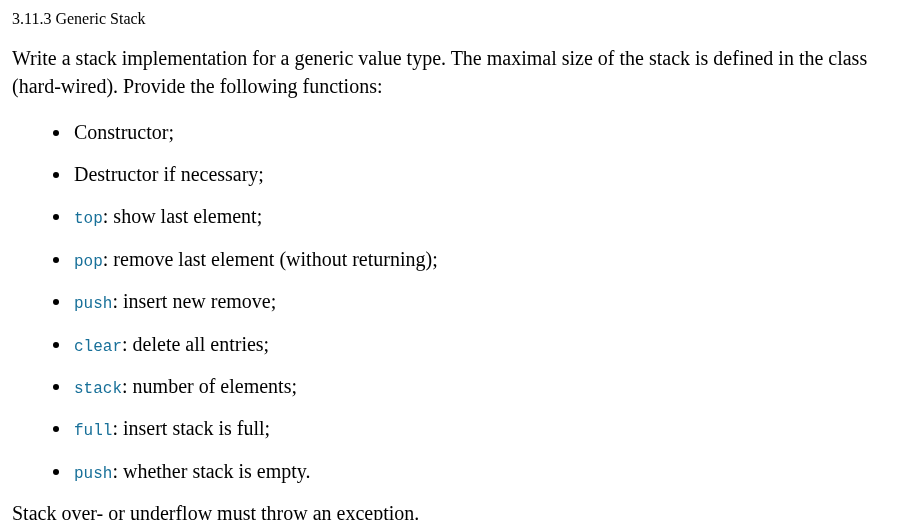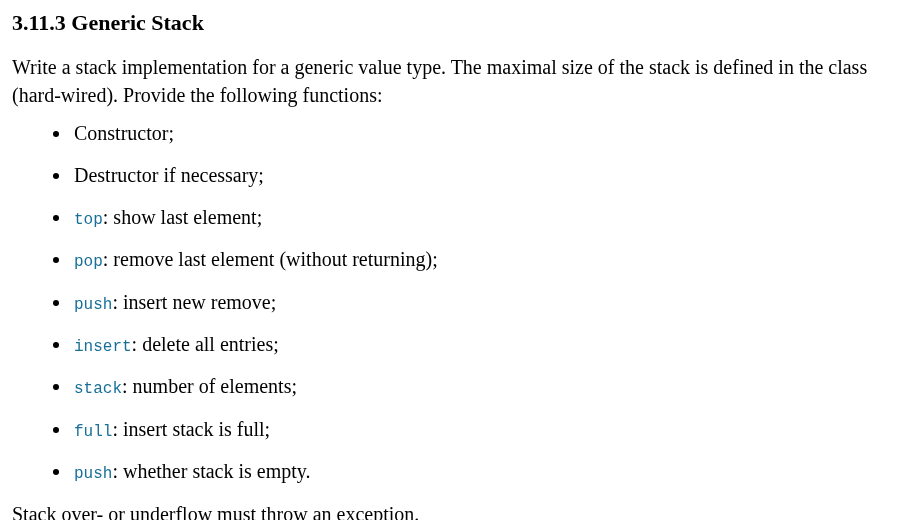--- a/index.html
+++ b/index.html
@@ -6,26 +6,26 @@
       font-family: Georgia, 'Times New Roman', serif;
       font-size: 20px;
       line-height: 1.4;
       color: #000;
       margin: 0;
       padding: 8px 12px;
       width: 878px;
       background: #fff;
     }
     h3 {
-      font-size: 22px;
-      font-weight: bold;
+      font-size: 16px;
+      font-weight: normal;
       margin: 0 0 14px 0;
     }
     p {
-      margin: 0 0 10px 0;
+      margin: 0 0 18px 0;
     }
     ul {
       margin: 0 0 10px 0;
       padding-left: 52px;
       list-style-type: disc;
     }
     li {
       margin-bottom: 14px;
       padding-left: 2px;
       margin-left: 8px;
@@ -42,19 +42,19 @@
 <h3>3.11.3 Generic Stack</h3>
 
 <p>Write a stack implementation for a generic value type. The maximal size of the stack is defined in the class (hard-wired). Provide the following functions:</p>
 
 <ul>
   <li><span>Constructor;</span></li>
   <li><span>Destructor if necessary;</span></li>
   <li><code class="kw">top</code><span>: show last element;</span></li>
   <li><code class="kw">pop</code><span>: remove last element (without returning);</span></li>
   <li><code class="kw">push</code><span>: insert new remove;</span></li>
-  <li><code class="kw">insert</code><span>: delete all entries;</span></li>
+  <li><code class="kw">clear</code><span>: delete all entries;</span></li>
   <li><code class="kw">stack</code><span>: number of elements;</span></li>
   <li><code class="kw">full</code><span>: insert stack is full;</span></li>
   <li><code class="kw">push</code><span>: whether stack is empty.</span></li>
 </ul>
 
 <p>Stack over- or underflow must throw an exception.</p>
 
 </body></html>

